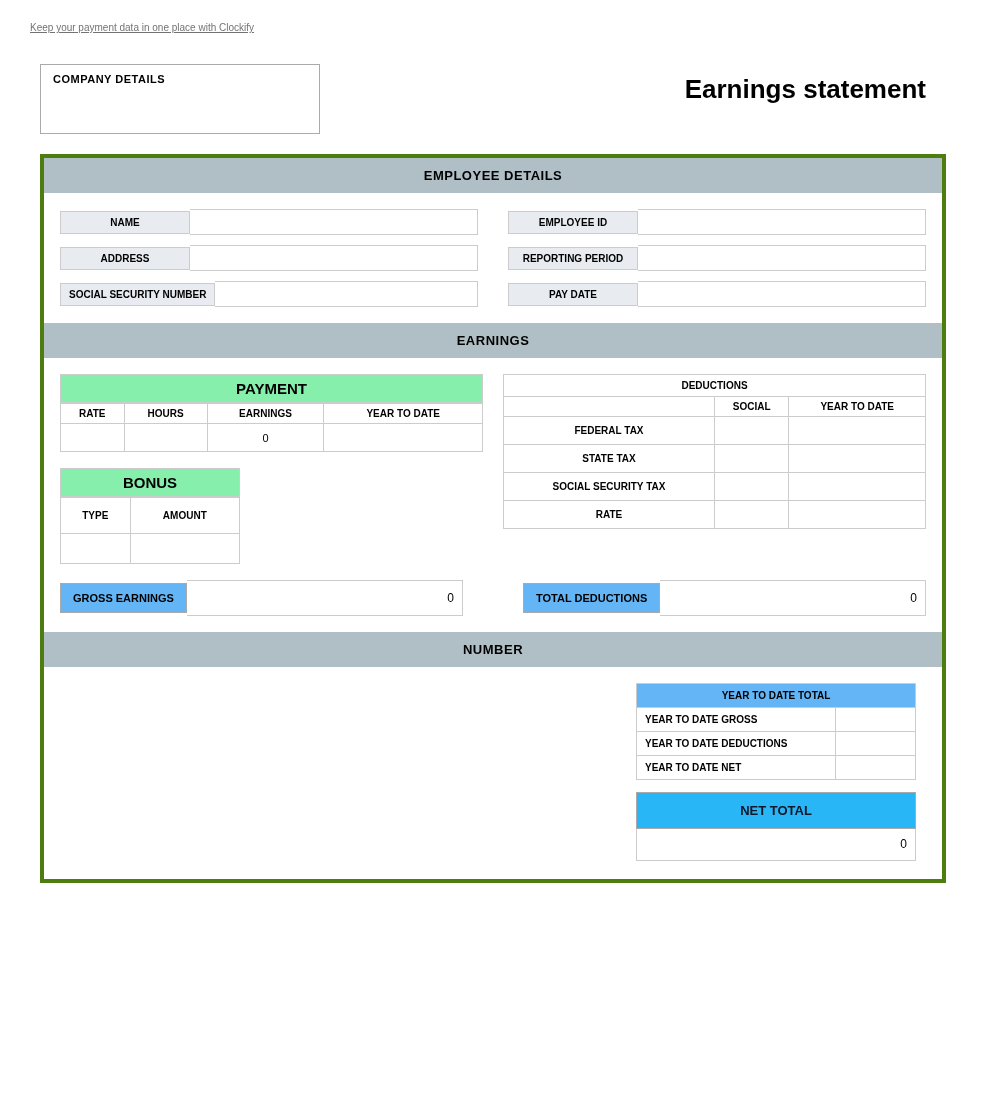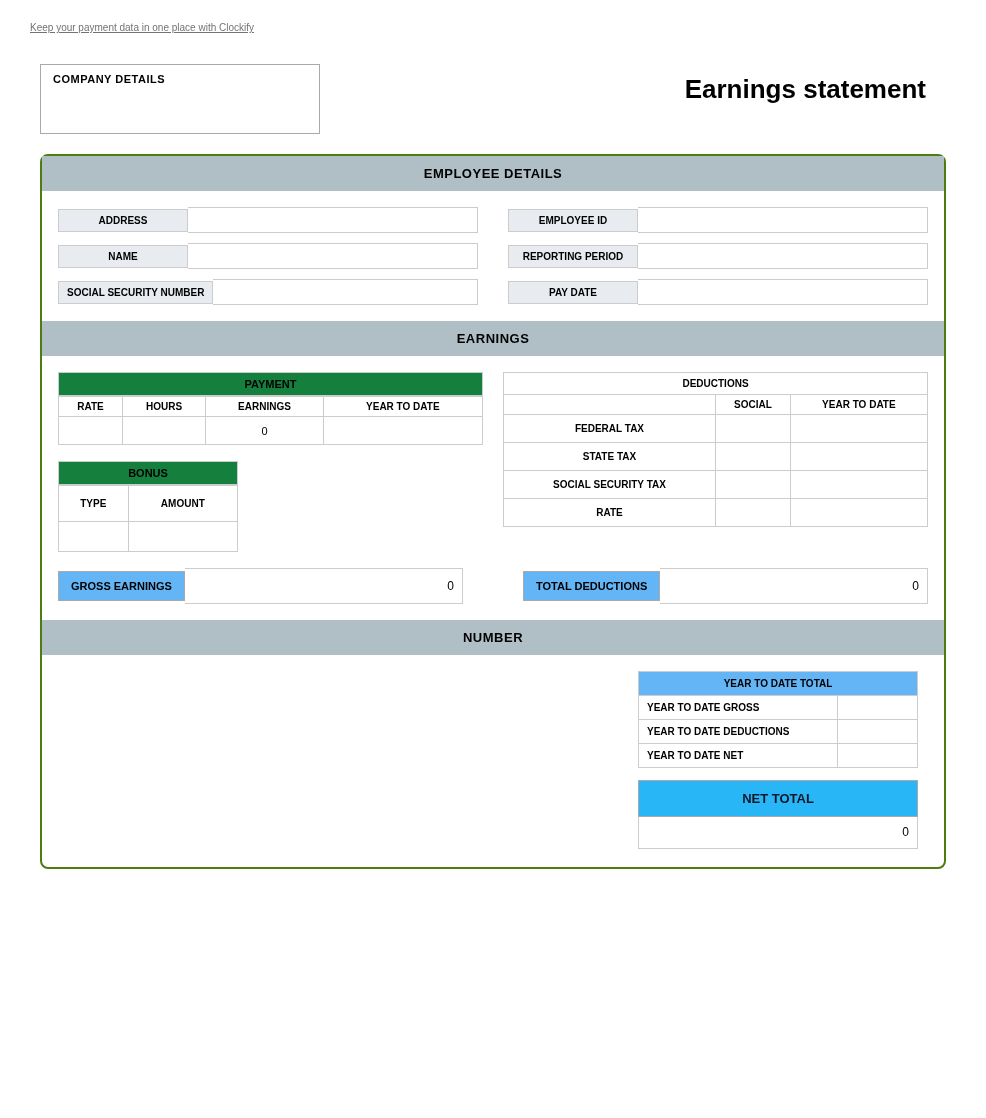--- a/index.html
+++ b/index.html
@@ -18,22 +18,22 @@
       height: 70px;
       display: flex;
       align-items: flex-start;
       padding: 8px 12px;
     }
     .company-box-label { font-size: 11px; font-weight: bold; letter-spacing: 0.5px; }
 
     .page-title { font-size: 26px; font-weight: bold; padding-right: 20px; padding-top: 10px; }
 
     .main-card {
-      border: 2px solid #4d7c0f;
-      border-radius: 8px;
+      border: 4px solid #4d7c0f;
+      border-radius: 0;
     }
 
     .section-header {
       background: #b0bec5;
       text-align: center;
       padding: 10px;
       font-weight: bold;
       font-size: 13px;
       letter-spacing: 0.5px;
     }
@@ -65,25 +65,25 @@
       background: #fff;
     }
 
     
     .earnings-body { padding: 16px; }
     .earnings-grid { display: grid; grid-template-columns: 1fr 1fr; gap: 0 20px; }
 
     
     .payment-block { }
     .table-header-label {
-      background: #15803d;
-      border: 1px solid #ccc;
-      text-align: center;
-      font-weight: bold;
-      font-size: 11px;
+      background: #86efac;
+      border: 1px solid #ccc;
+      text-align: center;
+      font-weight: bold;
+      font-size: 15px;
       padding: 5px;
       margin-bottom: 0;
     }
     .data-table { width: 100%; border-collapse: collapse; }
     .data-table th {
       border: 1px solid #ccc;
       background: #fff;
       text-align: center;
       font-size: 10px;
       font-weight: bold;
@@ -241,27 +241,27 @@
 
   <div class="main-card">
 
     <div class="section-header">EMPLOYEE DETAILS</div>
     <div class="section-body">
       <div class="fields-grid">
 
         <div>
           <div style="margin-bottom:10px;">
             <div class="field-row">
+              <div class="field-label">NAME</div>
+              <div class="field-value"></div>
+            </div>
+          </div>
+          <div style="margin-bottom:10px;">
+            <div class="field-row">
               <div class="field-label">ADDRESS</div>
-              <div class="field-value"></div>
-            </div>
-          </div>
-          <div style="margin-bottom:10px;">
-            <div class="field-row">
-              <div class="field-label">NAME</div>
               <div class="field-value"></div>
             </div>
           </div>
           <div>
             <div class="field-row">
               <div class="field-label">SOCIAL SECURITY NUMBER</div>
               <div class="field-value"></div>
             </div>
           </div>
         </div>

